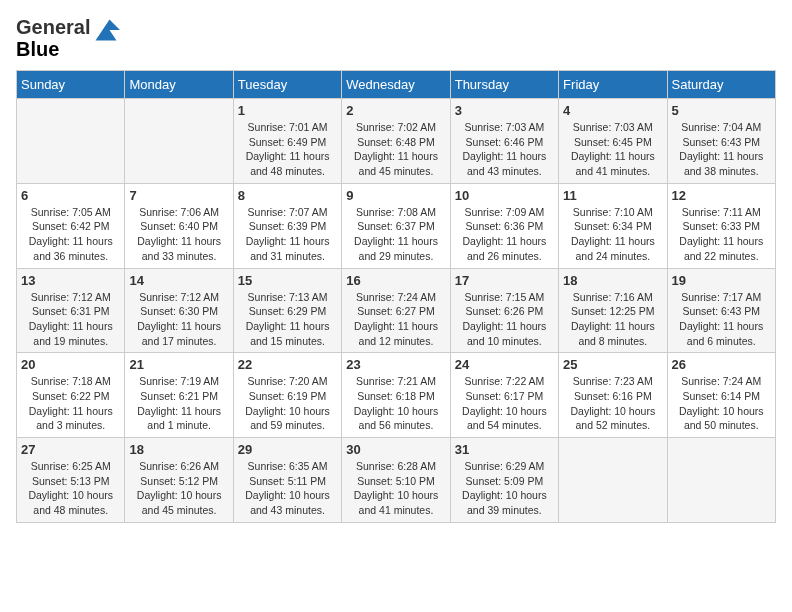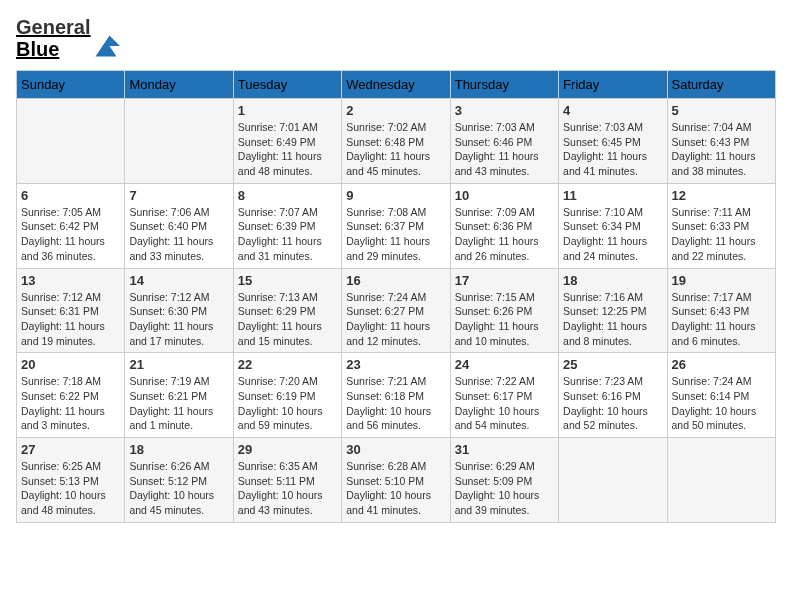--- a/index.html
+++ b/index.html
@@ -11,22 +11,21 @@
       padding: 16px;
     }
     .header {
       display: flex;
       justify-content: space-between;
       align-items: flex-start;
       margin-bottom: 10px;
     }
     .logo {
       display: flex;
-      align-items: flex-end;
-      text-decoration: underline;
+      align-items: flex-start;
     }
     .logo-text {
       font-size: 20px;
       font-weight: bold;
       line-height: 1.1;
     }
     .logo-icon {
       width: 28px;
       height: 28px;
       margin-left: 2px;
@@ -43,21 +42,21 @@
       font-size: 15px;
       color: #555;
     }
     table {
       width: 100%;
       border-collapse: collapse;
       font-size: 11px;
     }
     thead tr th {
       background-color: #2272b8;
-      color: #000000;
+      color: #ffffff;
       padding: 6px 4px;
       text-align: left;
       font-size: 13px;
       font-weight: normal;
       border: 1px solid #ccc;
     }
     tbody tr td {
       border: 1px solid #ccc;
       vertical-align: top;
       padding: 4px;
@@ -68,20 +67,21 @@
       font-size: 13px;
       font-weight: bold;
       color: #333;
       display: block;
       margin-bottom: 2px;
     }
     .day-info {
       font-size: 10.5px;
       color: #333;
       line-height: 1.4;
+      text-align: center;
     }
     tbody tr:nth-child(odd) td {
       background-color: #f5f5f5;
     }
     tbody tr:nth-child(even) td {
       background-color: #fff;
     }
   </style>
 </head>
 <body>

